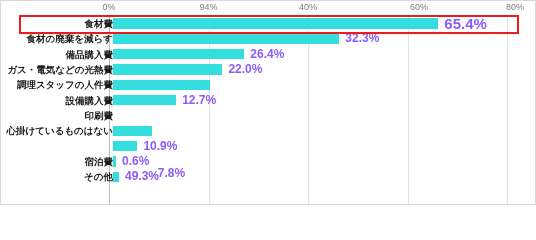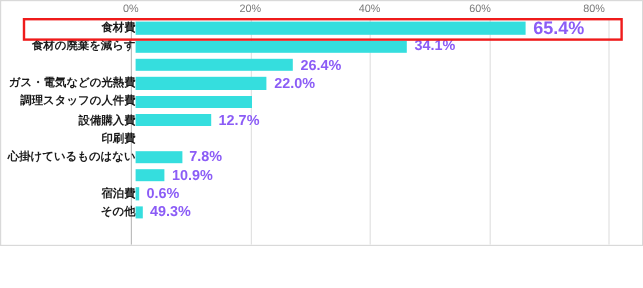--- a/index.html
+++ b/index.html
@@ -117,48 +117,49 @@
     pointer-events: none;
   }
 </style>
 </head>
 <body>
 
 <div id="chart-frame">
 
   <div id="axis-row">
       <div class="axis-tick-label" style="left: 108px;">0%</div>
-      <div class="axis-tick-label" style="left: 207.5px;">20%</div>
+      <div class="axis-tick-label" style="left: 207.5px;">94%</div>
       <div class="axis-tick-label" style="left: 307px;">40%</div>
-      <div class="axis-tick-label" style="left: 399px;">60%</div>
-      <div class="axis-tick-label" style="left: 494px;">80%</div>
+      <div class="axis-tick-label" style="left: 418px;">60%</div>
+      <div class="axis-tick-label" style="left: 514px;">80%</div>
     </div>
   <div id="gridlines">
       <div class="gridline axis0" style="left: 108px;"></div>
       <div class="gridline" style="left: 207.5px;"></div>
       <div class="gridline" style="left: 307px;"></div>
       <div class="gridline" style="left: 406.5px;"></div>
       <div class="gridline" style="left: 506px;"></div>
     </div>
   <div id="rows">
       <div class="row highlight">
         <div class="row-label">食材費</div>
         <div class="row-bar-wrap">
           <div class="row-bar" style="width: 325.365px; background: rgb(53, 222, 222);"></div>
           <div class="row-value" style="left: 331.365px;">65.4%</div>
         </div>
       </div>
       <div class="row">
         <div class="row-label">食材の廃棄を減らす</div>
         <div class="row-bar-wrap">
           <div class="row-bar" style="width: 226.362px; background: rgb(53, 222, 222);"></div>
-          <div class="row-value" style="left: 232.362px;">34.1%</div>
-        </div>
-      </div>
-      <div class="row">
+          <div class="row-value" style="left: 232.362px;">32.3%</div>
+        </div>
+      </div>
+      <div class="row">
+        <div class="row-label">備品購入費</div>
         <div class="row-bar-wrap">
           <div class="row-bar" style="width: 131.34px; background: rgb(53, 222, 222);"></div>
           <div class="row-value" style="left: 137.34px;">26.4%</div>
         </div>
       </div>
       <div class="row">
         <div class="row-label">ガス・電気などの光熱費</div>
         <div class="row-bar-wrap">
           <div class="row-bar" style="width: 109.45px; background: rgb(53, 222, 222);"></div>
           <div class="row-value" style="left: 115.45px;">22.0%</div>
@@ -177,21 +178,21 @@
           <div class="row-value" style="left: 69.1825px;">12.7%</div>
         </div>
       </div>
       <div class="row">
         <div class="row-label">印刷費</div>
       </div>
       <div class="row">
         <div class="row-label">心掛けているものはない</div>
         <div class="row-bar-wrap">
           <div class="row-bar" style="width: 38.805px; background: rgb(53, 222, 222);"></div>
-          <div class="row-value" style="left: 44.805px;">7.8%</div>
+          <div class="row-value" style="left: 44.805px; margin-top: 43px;">7.8%</div>
         </div>
       </div>
       <div class="row">
         <div class="row-bar-wrap">
           <div class="row-bar" style="width: 24.3775px; background: rgb(53, 222, 222);"></div>
           <div class="row-value" style="left: 30.3775px;">10.9%</div>
         </div>
       </div>
       <div class="row">
         <div class="row-label">宿泊費</div>

